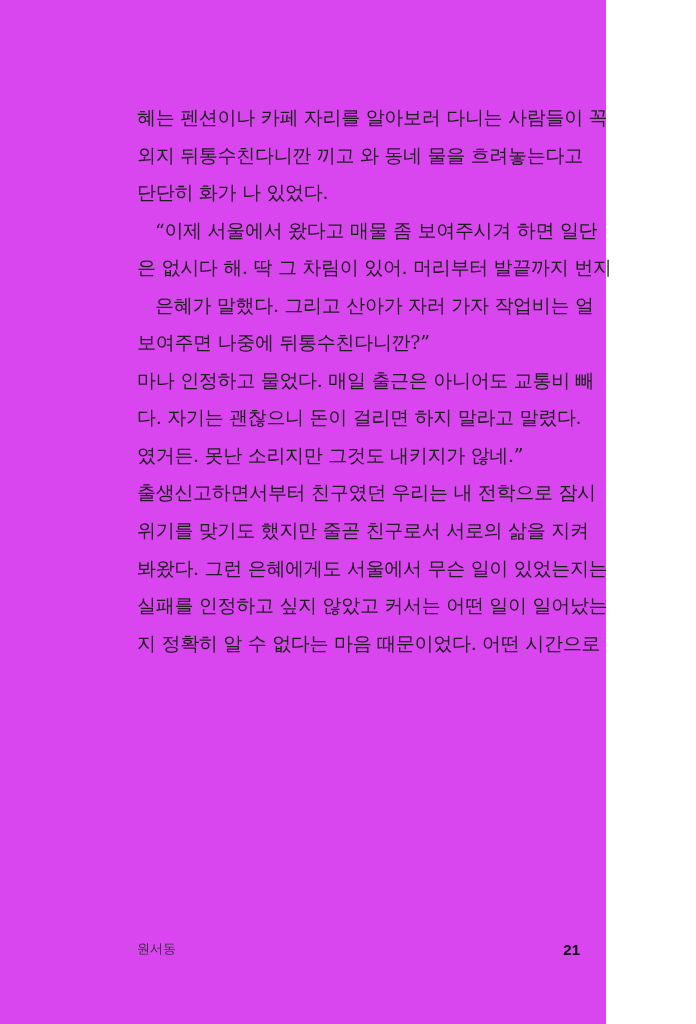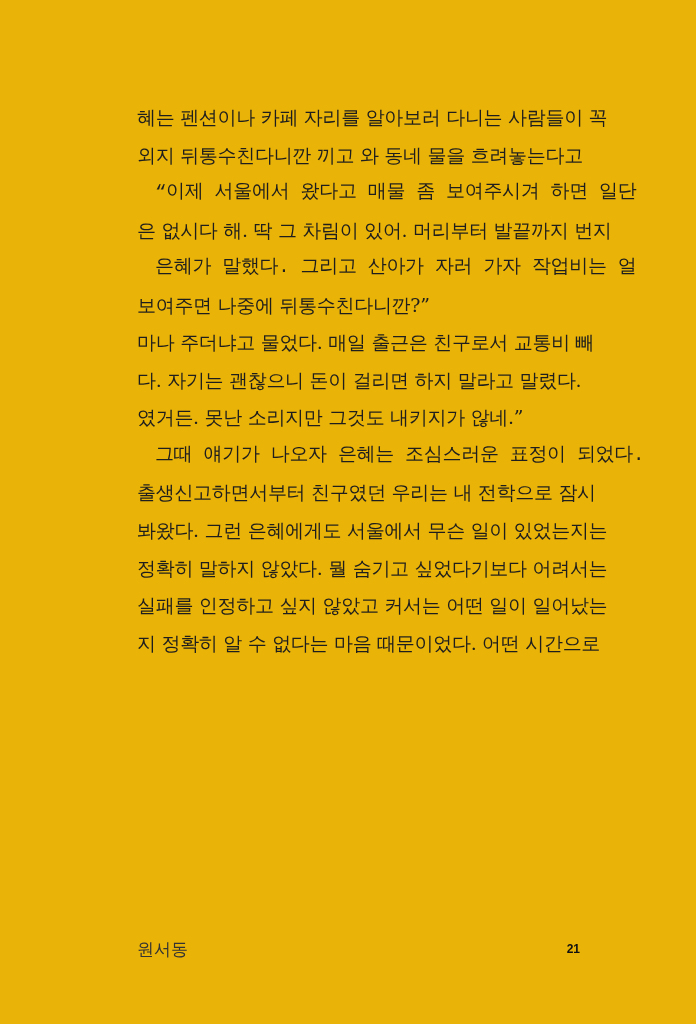--- a/index.html
+++ b/index.html
@@ -11,23 +11,23 @@
     width: 696px;
     height: 1024px;
     position: relative;
     overflow: hidden;
     font-family: "DejaVu Serif", "Liberation Serif", serif;
     color: #1e1e1e;
   }
   .page {
     position: absolute;
     left: 0; top: 0;
-    width: 696px;
+    width: 606px;
     height: 1024px;
-    background: #eab308;
+    background: #d946ef;
   }
   .body-text {
     position: absolute;
     left: 137px;
     top: 99px;
     width: 442px;
   }
   .line {
     height: 37.55px;
     line-height: 37.55px;
@@ -36,62 +36,61 @@
     text-align: justify;
     text-align-last: justify;
     letter-spacing: -0.3px;
     overflow: visible;
   }
   .line.last {
     text-align-last: left;
   }
   .line.indent {
     padding-left: 18px;
-    font-family: Liberation Mono, monospace;
   }
   .footer {
     position: absolute;
     left: 137px;
     top: 937px;
     width: 443px;
     height: 24px;
     display: flex;
     justify-content: space-between;
     align-items: center;
   }
   .running-title {
     font-family: "DejaVu Sans", "Liberation Sans", sans-serif;
-    font-size: 17px;
+    font-size: 13px;
     color: #333333;
   }
   .page-number {
     font-family: "Liberation Sans", "DejaVu Sans", sans-serif;
-    font-size: 12px;
+    font-size: 15px;
     font-weight: bold;
     color: #111111;
   }
 </style>
 </head>
 <body>
 
 <div class="page">
   <div class="body-text" id="body-text">
       <div class="line">혜는 펜션이나 카페 자리를 알아보러 다니는 사람들이 꼭</div>
       <div class="line">외지 뒤통수친다니깐 끼고 와 동네 물을 흐려놓는다고</div>
+      <div class="line last">단단히 화가 나 있었다.</div>
       <div class="line indent">“이제 서울에서 왔다고 매물 좀 보여주시겨 하면 일단</div>
       <div class="line">은 없시다 해. 딱 그 차림이 있어. 머리부터 발끝까지 번지</div>
       <div class="line indent">은혜가 말했다. 그리고 산아가 자러 가자 작업비는 얼</div>
       <div class="line last">보여주면 나중에 뒤통수친다니깐?”</div>
-      <div class="line">마나 주더냐고 물었다. 매일 출근은 친구로서 교통비 빼</div>
+      <div class="line">마나 인정하고 물었다. 매일 출근은 아니어도 교통비 빼</div>
       <div class="line last">다. 자기는 괜찮으니 돈이 걸리면 하지 말라고 말렸다.</div>
       <div class="line last">였거든. 못난 소리지만 그것도 내키지가 않네.”</div>
-      <div class="line indent">그때 얘기가 나오자 은혜는 조심스러운 표정이 되었다.</div>
       <div class="line">출생신고하면서부터 친구였던 우리는 내 전학으로 잠시</div>
+      <div class="line">위기를 맞기도 했지만 줄곧 친구로서 서로의 삶을 지켜</div>
       <div class="line">봐왔다. 그런 은혜에게도 서울에서 무슨 일이 있었는지는</div>
-      <div class="line">정확히 말하지 않았다. 뭘 숨기고 싶었다기보다 어려서는</div>
       <div class="line">실패를 인정하고 싶지 않았고 커서는 어떤 일이 일어났는</div>
       <div class="line">지 정확히 알 수 없다는 마음 때문이었다. 어떤 시간으로</div>
     </div>
 
   <div class="footer">
     <span class="running-title">원서동</span>
     <span class="page-number">21</span>
   </div>
 </div>
 

